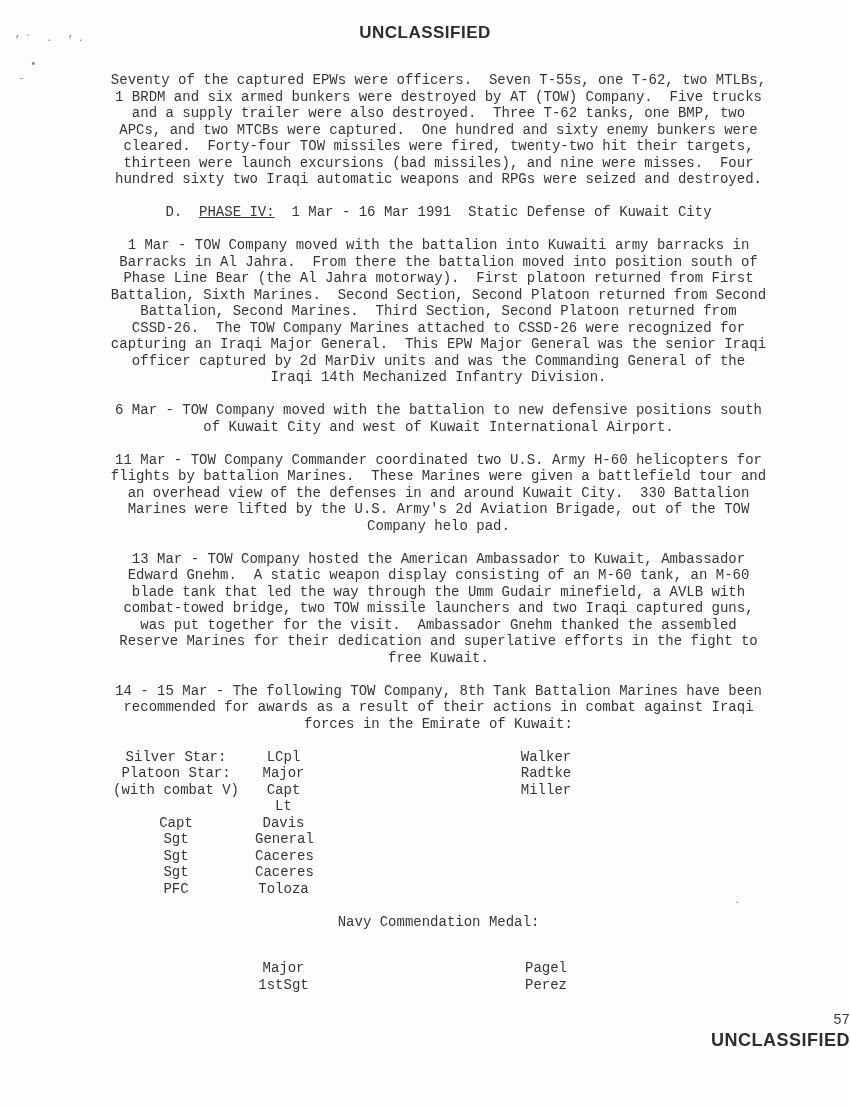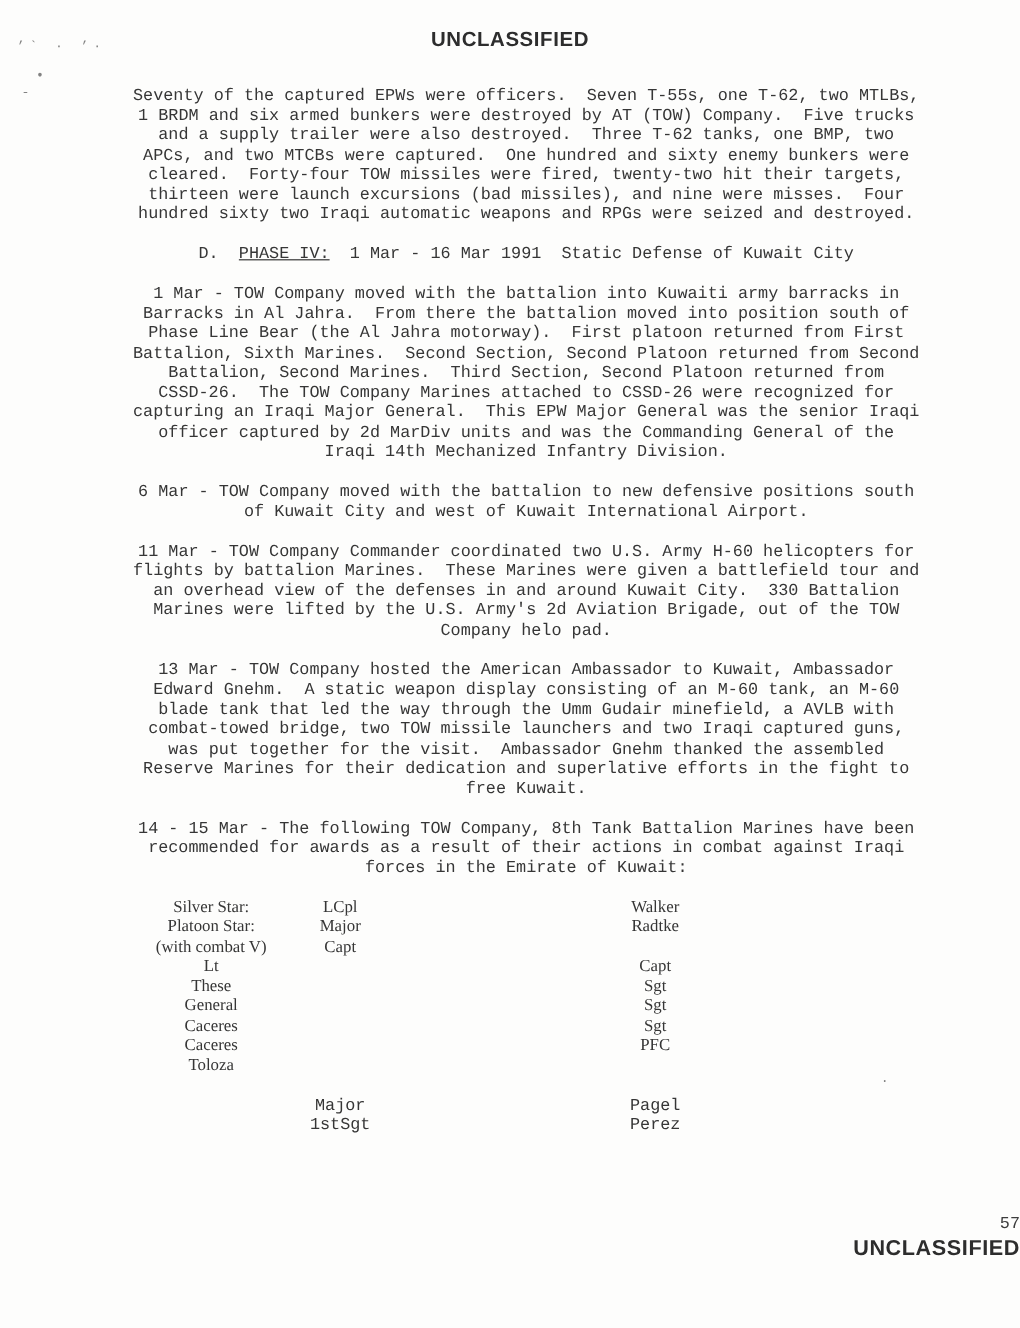--- a/index.html
+++ b/index.html
@@ -36,21 +36,21 @@
     margin: 0 0 16.5px 0;
     white-space: pre;
   }
   .heading { margin: 0 0 16.5px 0; white-space: pre; }
   .heading .underline { text-decoration: underline; }
   .awards-grid {
     display: grid;
     grid-template-columns: 158px 57px 1fr;
     margin: 0 0 16.5px 0;
   }
-  .awards-grid > div { white-space: pre; font-family: Liberation Serif, serif; }
+  .awards-grid > div { white-space: pre; }
   .navy-label { margin: 14px 0 30px 0; white-space: pre; }
   .navy-grid {
     display: grid;
     grid-template-columns: 57px 1fr;
     margin-left: 158px;
   }
   .navy-grid > div { white-space: pre; }
   .footer {
     position: absolute;
     top: 1012px; left: 0; right: 0;
@@ -134,45 +134,47 @@
       <div>Silver Star:</div>
       <div>LCpl</div>
       <div>Walker</div>
 
       <div>Platoon Star:</div>
       <div>Major</div>
       <div>Radtke</div>
 
       <div>(with combat V)</div>
       <div>Capt</div>
+      <div>Miller</div>
 
       <div></div>
       <div>Lt</div>
 
       <div></div>
       <div>Capt</div>
-      <div>These</div>
+      <div>Davis</div>
 
       <div></div>
       <div>Sgt</div>
       <div>General</div>
 
       <div></div>
       <div>Sgt</div>
       <div>Caceres</div>
 
       <div></div>
       <div>Sgt</div>
       <div>Caceres</div>
 
       <div></div>
       <div>PFC</div>
       <div>Toloza</div>
     </div>
 
+    <p class="navy-label">Navy Commendation Medal:</p>
 
     <div class="navy-grid">
       <div>Major</div>
       <div>Pagel</div>
       <div>1stSgt</div>
       <div>Perez</div>
     </div>
 
   </div>
 

